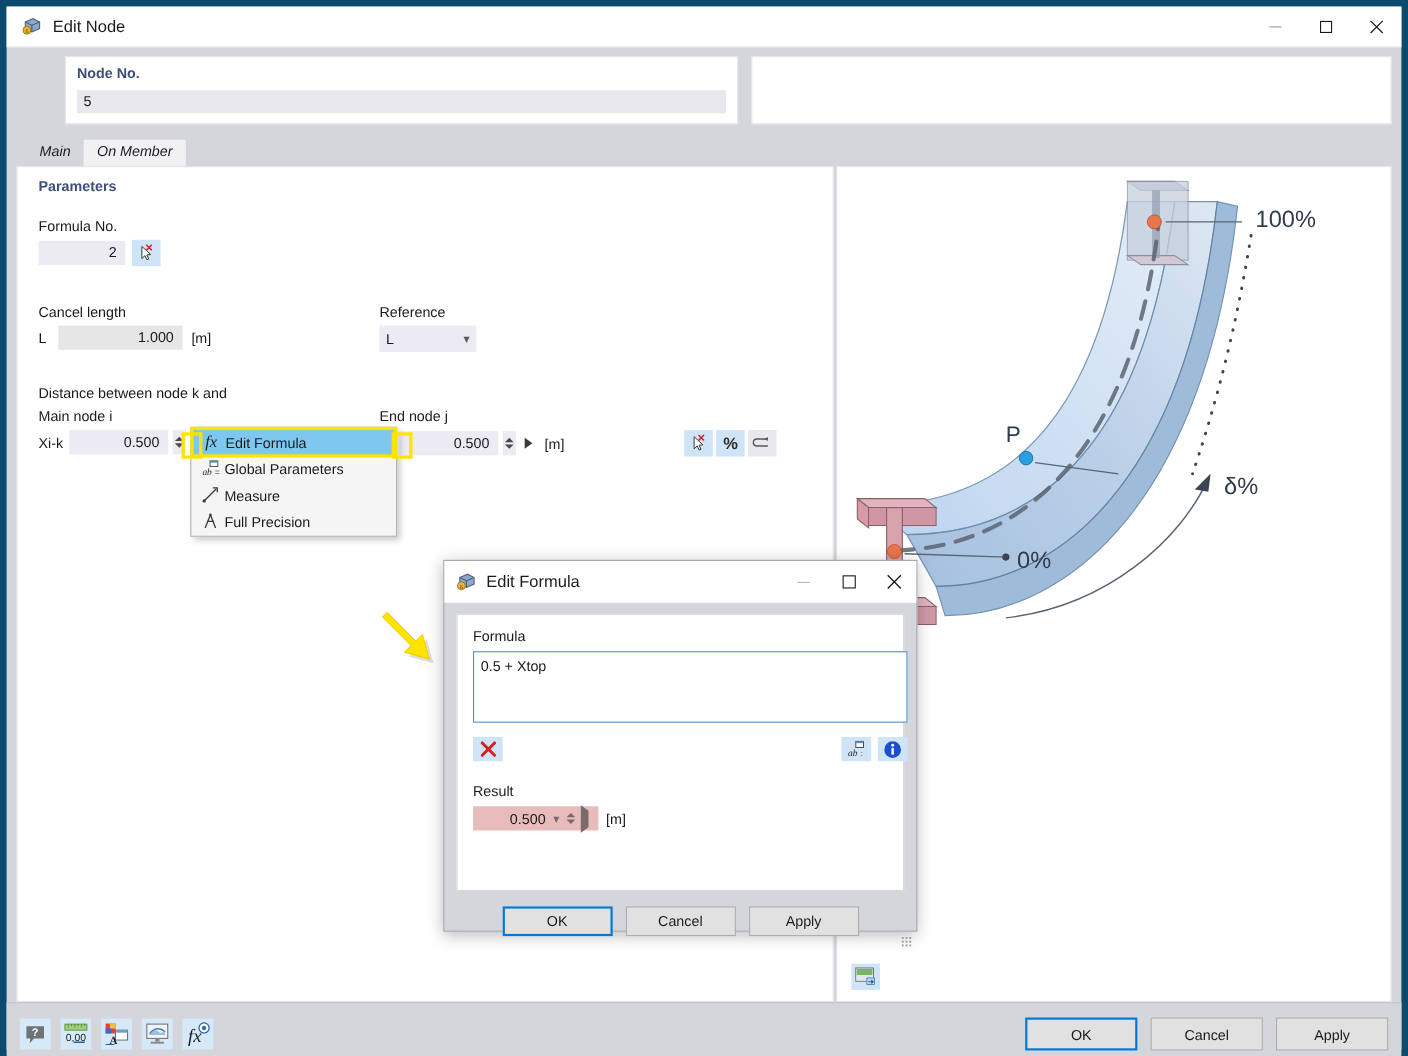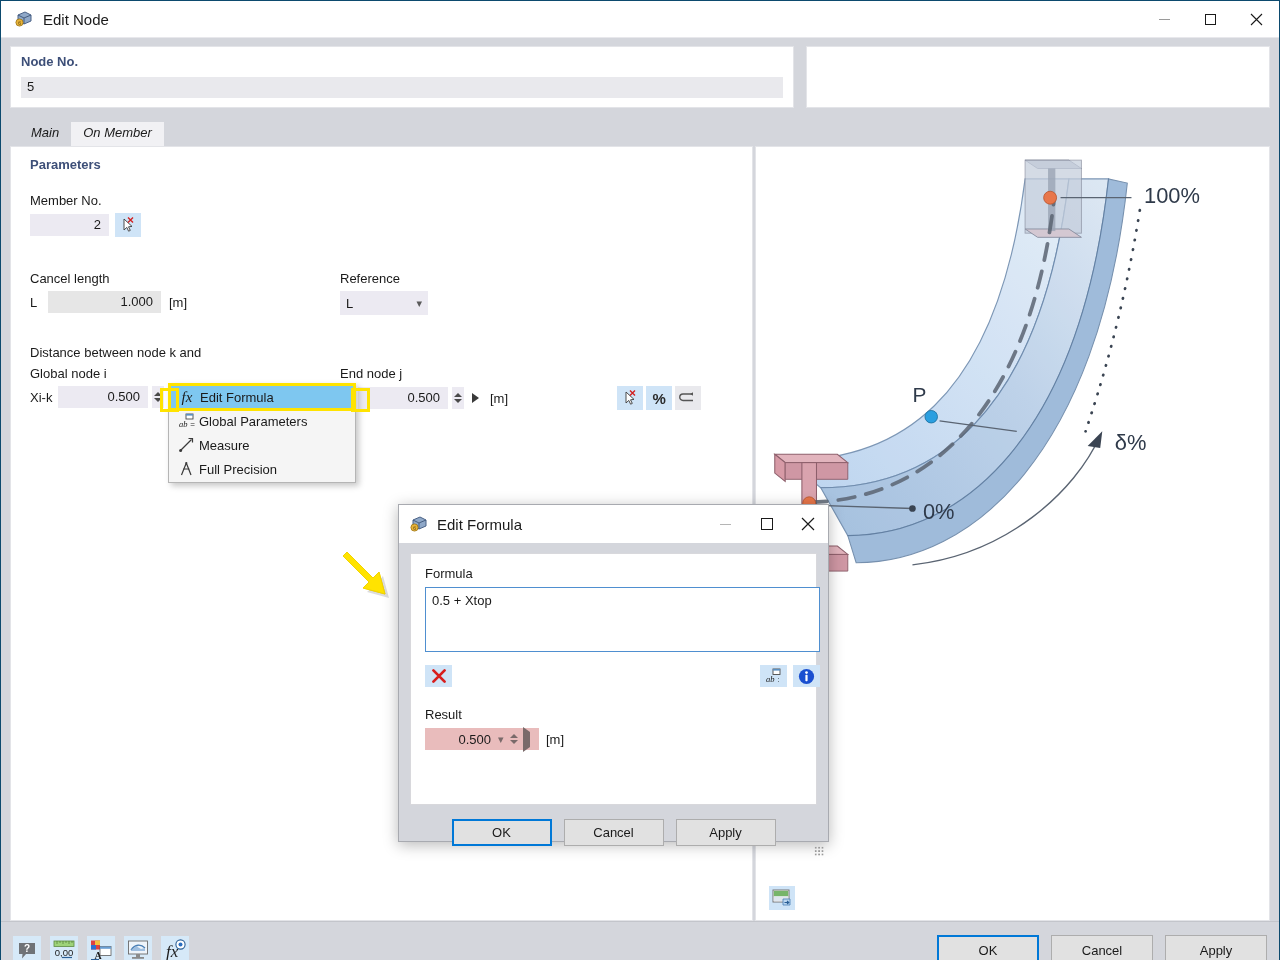--- a/index.html
+++ b/index.html
@@ -8,21 +8,21 @@
     width: 1280px; height: 960px;
     font-family: "Liberation Sans", sans-serif;
     font-size: 13px;
     color: #1a1a1a;
     overflow: hidden;
     background: #ffffff;
   }
   .window {
     position: absolute; inset: 0;
     background: #d4d6dc;
-    border: 1px solid #0c4a6e;
+    border: 6px solid #0c4a6e;
     display: flex; flex-direction: column;
   }
   
   .titlebar {
     height: 37px; background: #ffffff;
     display: flex; align-items: center;
     flex: 0 0 37px;
     border-bottom: 1px solid #e8e8ec;
   }
   .title-icon { margin-left: 13px; margin-right: 9px; width: 20px; height: 20px; position: relative; }
@@ -38,23 +38,24 @@
   .tb-btn.close svg { display: block; }
 
   
   .body {
     flex: 1 1 auto; position: relative;
     padding: 8px 9px 0 9px;
     display: flex; flex-direction: column;
   }
   .top-row { display: flex; gap: 12px; flex: 0 0 62px; }
   .nodeno-box {
-    width: 784px; background: #ffffff;
+    width: 612px; background: #ffffff;
     border: 1px solid #e3e4e8;
     padding: 7px 10px 0 10px;
+    margin-left: 44px;
   }
   .group-title { color: #3d4f78; font-weight: bold; font-size: 13px; }
   .nodeno-val {
     margin-top: 8px; height: 21px; background: #e9e9ed;
     font-size: 13px; padding: 2px 6px; color: #1a1a1a;
   }
   .top-right-panel {
     flex: 1 1 auto; background: #ffffff; border: 1px solid #e3e4e8;
   }
 
@@ -238,21 +239,21 @@
     <div class="tabs">
       <div class="tab">Main</div>
       <div class="tab active">On Member</div>
     </div>
 
     <div class="main-row">
 
       <div class="params-panel">
         <div class="group-title" style="margin-left:7px;">Parameters</div>
 
-        <div style="margin-top:21px; margin-left:7px;" class="lbl">Member No.</div>
+        <div style="margin-top:21px; margin-left:7px;" class="lbl">Formula No.</div>
         <div style="margin-top:5px; margin-left:7px; display:flex; align-items:center; gap:6px;">
           <input class="field" style="width: 79px;" value="2">
           <div class="icon-btn">
             <svg width="18" height="18" viewBox="0 0 18 18">
               <path d="M5 3 L5 14 L7.8 11.4 L9.6 15.2 L11.3 14.4 L9.5 10.8 L13 10.4 Z" fill="#ffffff" stroke="#3a3a3a" stroke-width="0.9"></path>
               <path d="M9 1.5 L14 6.5 M14 1.5 L9 6.5" stroke="#d32020" stroke-width="1.4"></path>
             </svg>
           </div>
         </div>
 
@@ -271,21 +272,21 @@
               <span>L</span>
               <span class="chev">▾</span>
             </div>
           </div>
         </div>
 
         <div style="margin-top:30px; margin-left:7px;" class="lbl">Distance between node k and</div>
 
         <div style="margin-top:6px; display:flex;">
           <div style="width:310px; margin-left:7px;">
-            <div class="lbl">Global node i</div>
+            <div class="lbl">Main node i</div>
             <div style="margin-top:5px; display:flex; align-items:center; gap:4px;">
               <span class="sub-lbl" style="width:24px;">Xi-k</span>
               <input class="field" style="width: 90px;" value="0.500">
               <span class="spin">
                   <i class="up"></i>
                   <i class="dn"></i>
                 </span>
               <span style="width:14px;display:flex;align-items:center;justify-content:center;">
                   <span class="arrow-right"></span>
                 </span>

